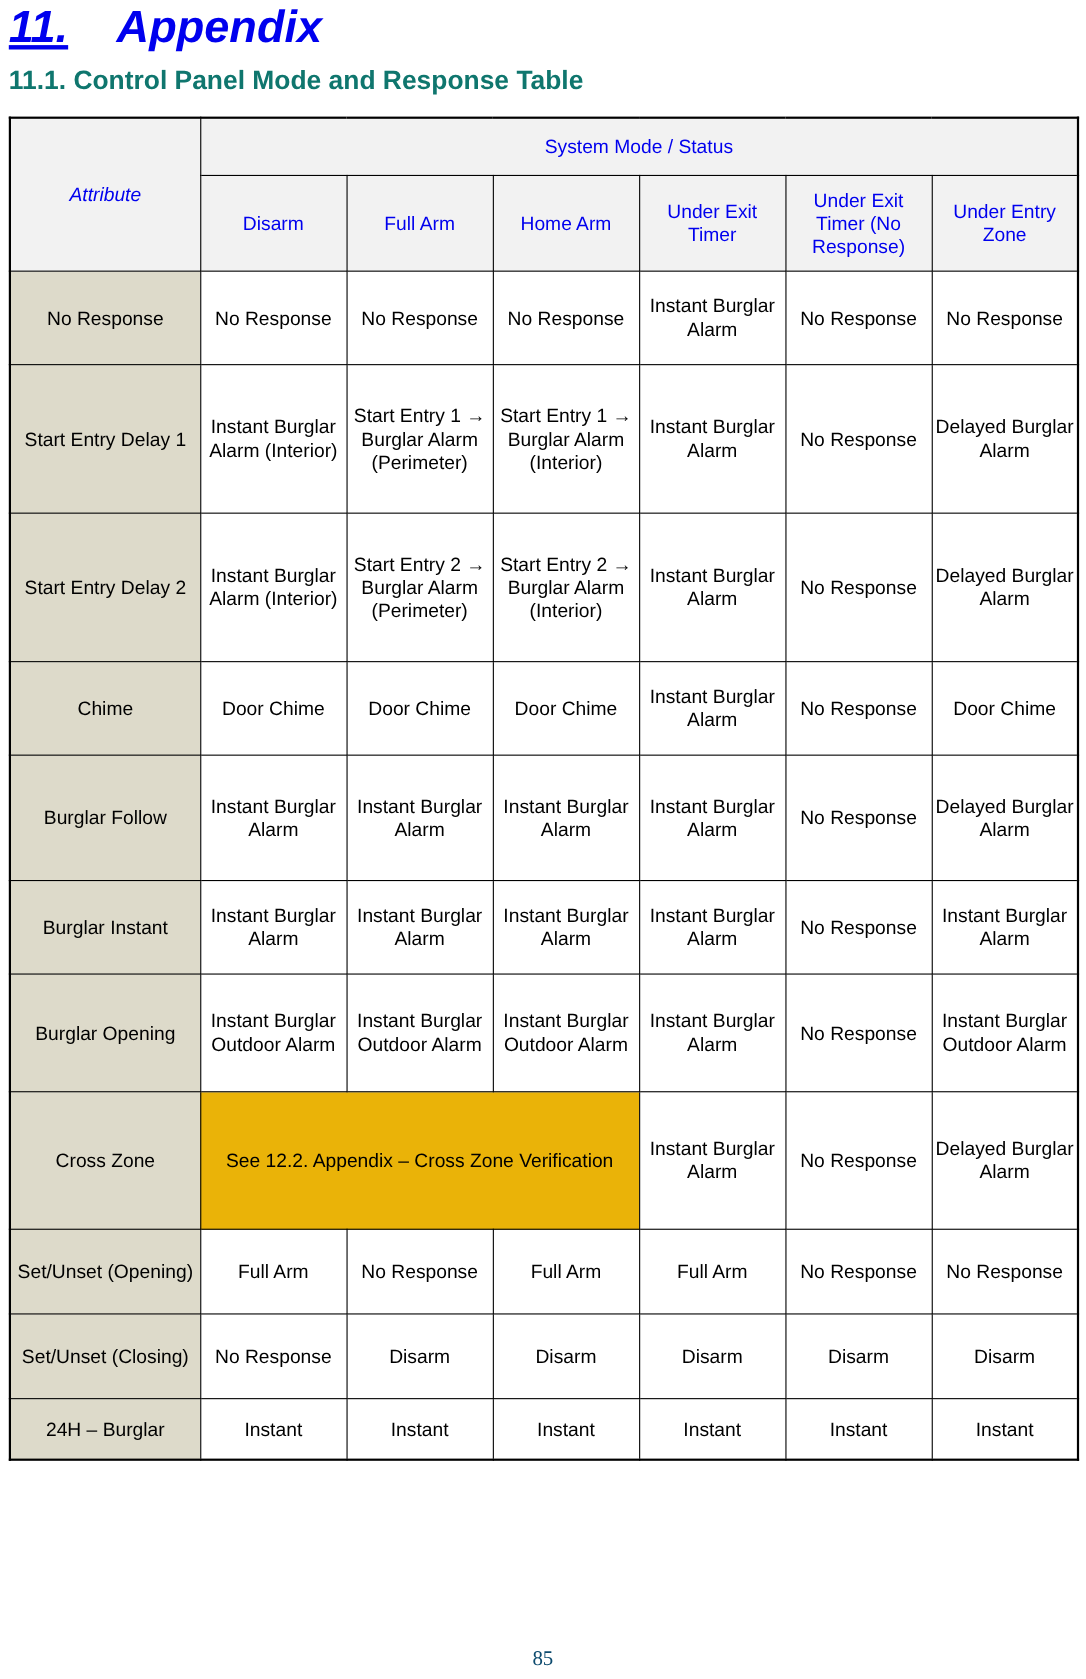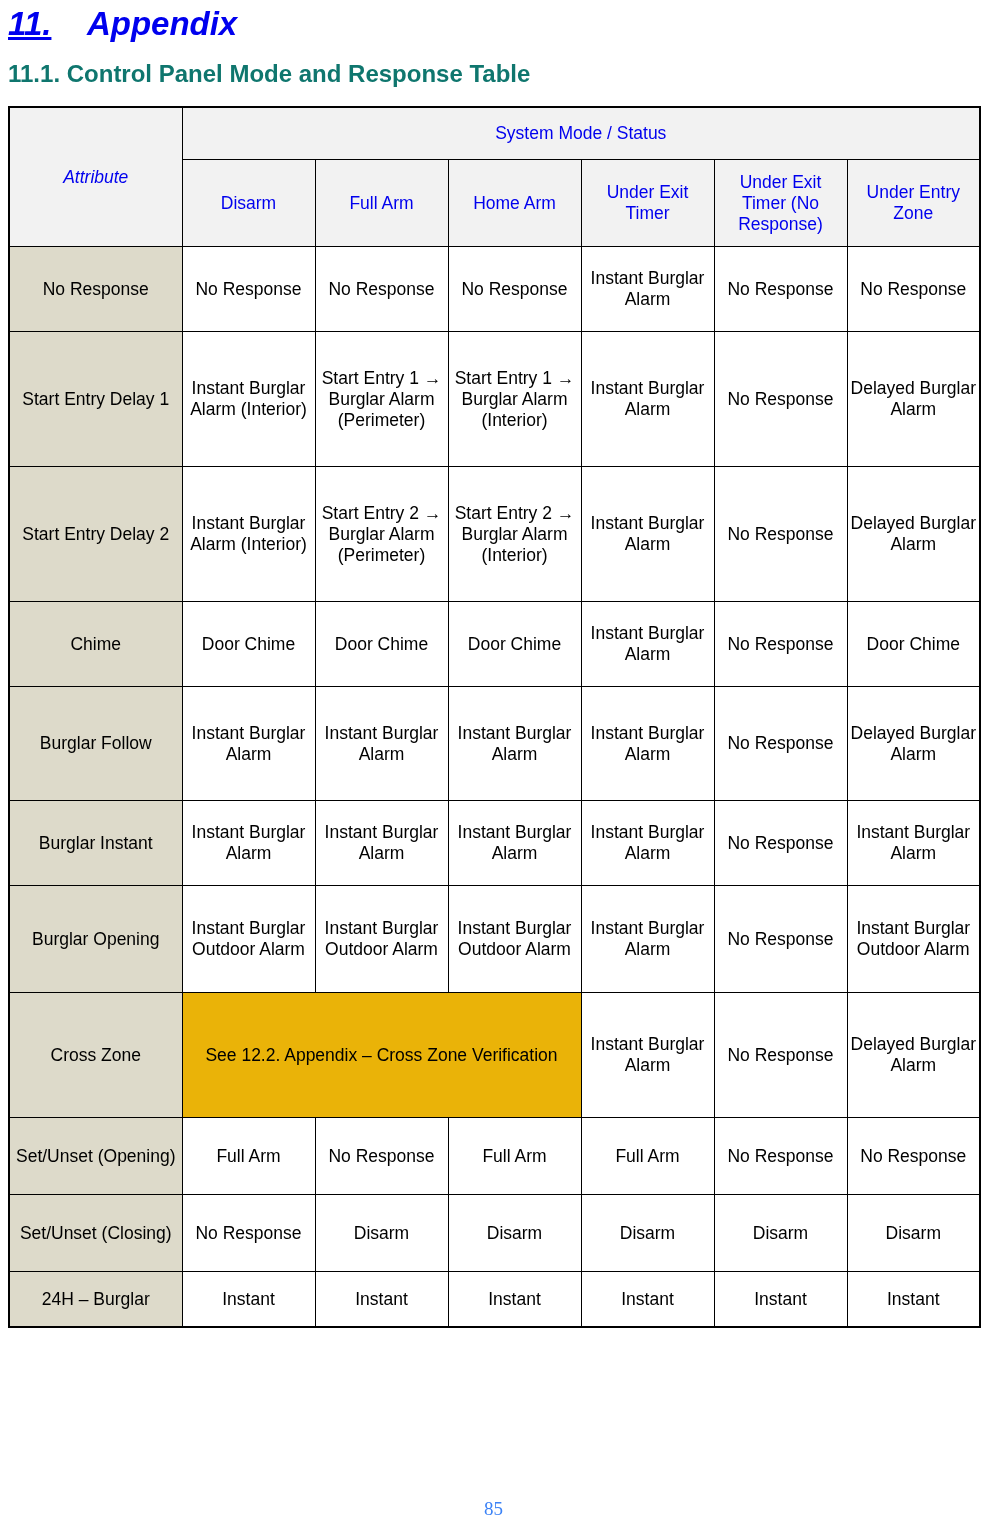--- a/index.html
+++ b/index.html
@@ -21,21 +21,21 @@
     box-sizing: border-box;
     padding: 0 8px;
     position: relative;
   }
 
   
   .h1 {
     color: #0000EE;
     font-weight: bold;
     font-style: italic;
-    font-size: 33px;
+    font-size: 41px;
     line-height: 40px;
     margin: 4px 0 0 0;
     padding: 0;
     white-space: pre;
   }
   .h1 .num {
     text-decoration: underline;
   }
   .h2 {
     color: #0f766e;
@@ -138,21 +138,21 @@
 
   
   .page-num {
     position: absolute;
     left: 0;
     right: 0;
     top: 1494px;
     text-align: center;
     font-family: "Liberation Serif", serif;
     font-size: 19px;
-    color: #3b82f6;
+    color: #0c4a6e;
   }
 </style>
 </head>
 <body>
 
 <div class="page">
 
   <h1 class="h1"><span class="num">11.</span>    <span>Appendix</span></h1>
 
   <h2 class="h2">11.1. Control Panel Mode and Response Table</h2>

